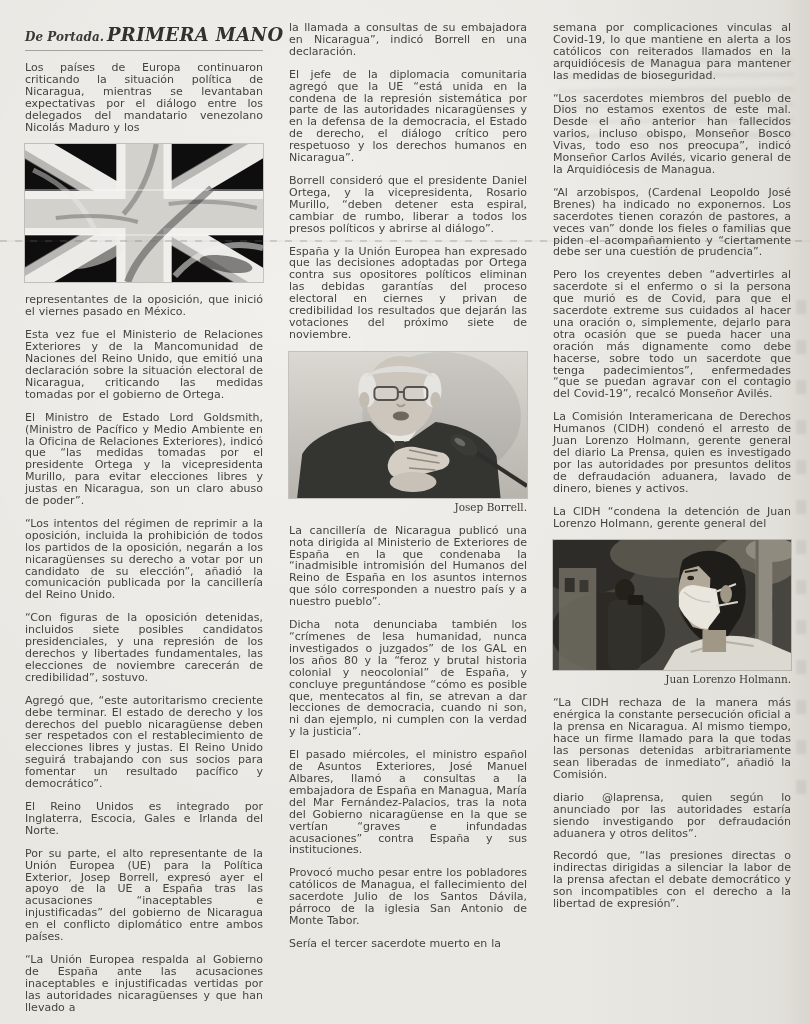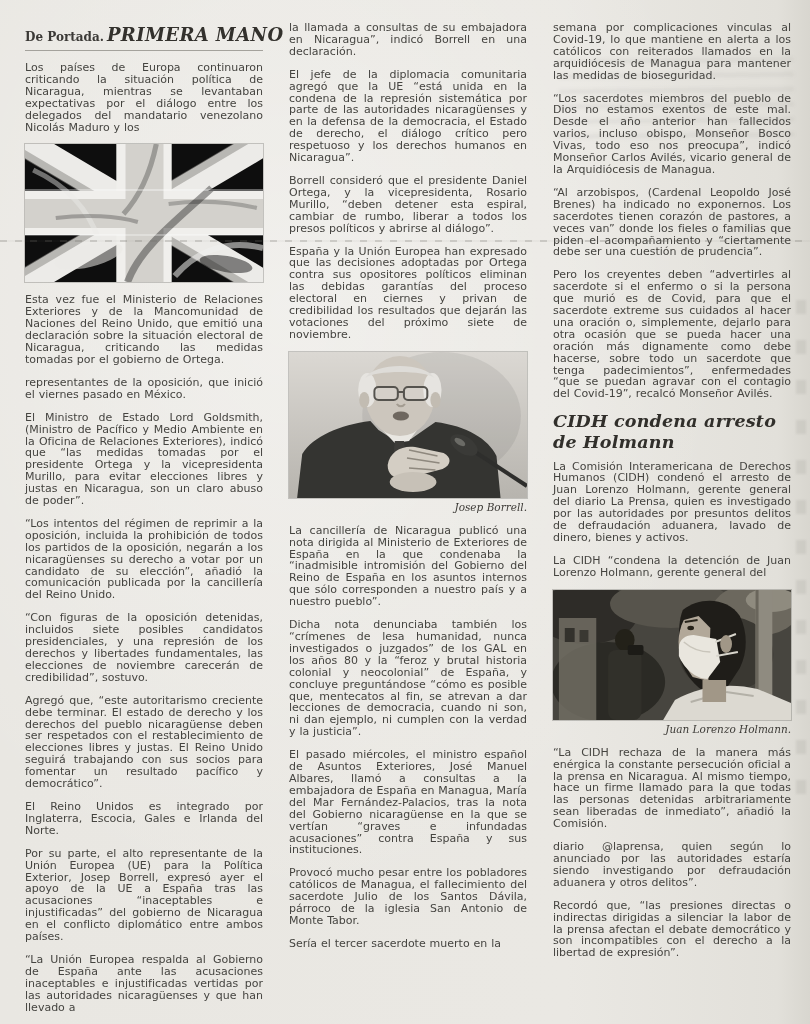--- a/index.html
+++ b/index.html
@@ -33,21 +33,21 @@
     hyphens:auto;
   }
   .kicker{
     margin:2px 0 11px 0;
     padding-bottom:5px;
     border-bottom:1.6px solid #a4a29c;
     white-space:nowrap;
   }
   .kicker-label{
     font-family:"DejaVu Serif",serif;
-    font-weight:600;
+    font-style:italic;font-weight:600;
     font-size:12px;color:#3b3936;
   }
   .kicker-title{
     font-family:"DejaVu Serif",serif;
     font-style:italic;font-weight:700;
     font-size:18px;color:#33312d;
     letter-spacing:0.4px;
     margin-left:3px;
   }
   h2.story-headline{
@@ -61,21 +61,20 @@
     margin:3px 0 7px 0;
     font-family:"DejaVu Serif",serif;
     font-style:italic;font-weight:700;
     font-size:12.5px;color:#34322e;
   }
   figure{margin:2px 0 12px 0;}
   figure svg{display:block;width:100%;}
   figcaption{
     margin-top:3px;
     font-family:"DejaVu Serif",serif;
-    font-style:italic;
     font-size:10.5px;color:#3d3b37;
     text-align:right;
   }
   .photo-frame{
     outline:1px solid rgba(60,60,55,0.25);
   }
   
   .scan-line{
     position:absolute;top:240px;left:0;width:810px;height:2px;
     background:repeating-linear-gradient(90deg,
@@ -129,22 +128,22 @@
           <path d="M8,26 C42,42 62,66 72,96" stroke="rgba(235,235,233,0.45)" stroke-width="5" fill="none"></path>
           <ellipse cx="62" cy="112" rx="34" ry="11" fill="rgba(235,234,230,0.55)" transform="rotate(-14 62 112)"></ellipse>
           <ellipse cx="196" cy="120" rx="26" ry="8" fill="rgba(20,20,20,0.5)" transform="rotate(10 196 120)"></ellipse>
           <rect y="45" width="232" height="2" fill="rgba(255,255,255,0.35)"></rect>
           <rect y="90" width="232" height="2" fill="rgba(255,255,255,0.30)"></rect>
           <path d="M30,74 C60,70 90,72 110,78" stroke="rgba(0,0,0,0.25)" stroke-width="4" fill="none"></path>
           <path d="M140,60 C170,56 200,58 226,64" stroke="rgba(0,0,0,0.22)" stroke-width="4" fill="none"></path>
         </svg>
       </figure>
 
+      <p class="body">representantes de la oposición, que inició el viernes pasado en México.</p>
       <p class="body">Esta vez fue el Ministerio de Relaciones Exteriores y de la Mancomunidad de Naciones del Reino Unido, que emitió una declaración sobre la situación electoral de Nicaragua, criticando las medidas tomadas por el gobierno de Ortega.</p>
-      <p class="body">representantes de la oposición, que inició el viernes pasado en México.</p>
       <p class="body">El Ministro de Estado Lord Goldsmith, (Ministro de Pacífico y Medio Ambiente en la Oficina de Relaciones Exteriores), indicó que “las medidas tomadas por el presidente Ortega y la vicepresidenta Murillo, para evitar elecciones libres y justas en Nicaragua, son un claro abuso de poder”.</p>
       <p class="body">“Los intentos del régimen de reprimir a la oposición, incluida la prohibición de todos los partidos de la oposición, negarán a los nicaragüenses su derecho a votar por un candidato de su elección”, añadió la comunicación publicada por la cancillería del Reino Unido.</p>
       <p class="body">“Con figuras de la oposición detenidas, incluidos siete posibles candidatos presidenciales, y una represión de los derechos y libertades fundamentales, las elecciones de noviembre carecerán de credibilidad”, sostuvo.</p>
       <p class="body">Agregó que, “este autoritarismo creciente debe terminar. El estado de derecho y los derechos del pueblo nicaragüense deben ser respetados con el restablecimiento de elecciones libres y justas. El Reino Unido seguirá trabajando con sus socios para fomentar un resultado pacífico y democrático”.</p>
       <p class="body">El Reino Unidos es integrado por Inglaterra, Escocia, Gales e Irlanda del Norte.</p>
 
 
       <p class="body">Por su parte, el alto representante de la Unión Europea (UE) para la Política Exterior, Josep Borrell, expresó ayer el apoyo de la UE a España tras las acusaciones “inaceptables e injustificadas” del gobierno de Nicaragua en el conflicto diplomático entre ambos países.</p>
       <p class="body">“La Unión Europea respalda al Gobierno de España ante las acusaciones inaceptables e injustificadas vertidas por las autoridades nicaragüenses y que han llevado a</p>
     </section>
@@ -183,36 +182,35 @@
           <path d="M97,113 C99,99 112,93 124,95 L152,101 C160,105 160,113 151,117 L121,125 C107,129 97,125 97,113 Z" fill="#d4cec4"></path>
           <ellipse cx="122" cy="130" rx="23" ry="10" fill="#c7c1b7"></ellipse>
           <path d="M118,98 L146,104 M116,106 L148,111 M118,116 L144,118" stroke="#8e887e" stroke-width="1.6" fill="none"></path>
           <path d="M180,98 L234,134" stroke="#2e2e2c" stroke-width="4"></path>
           <ellipse cx="172" cy="93" rx="15" ry="8.5" fill="#3a3a37" transform="rotate(33 172 93)"></ellipse>
           <ellipse cx="168" cy="90" rx="6" ry="3" fill="#6b6b66" transform="rotate(33 168 90)"></ellipse>
         </svg>
         <figcaption>Josep Borrell.</figcaption>
       </figure>
 
-      <p class="body">La cancillería de Nicaragua publicó una nota dirigida al Ministerio de Exteriores de España en la que condenaba la “inadmisible intromisión del Gobierno del Reino de España en los asuntos internos que sólo corresponden a nuestro país y a nuestro pueblo”.</p>
+      <p class="body">La cancillería de Nicaragua publicó una nota dirigida al Ministerio de Exteriores de España en la que condenaba la “inadmisible intromisión del Humanos del Reino de España en los asuntos internos que sólo corresponden a nuestro país y a nuestro pueblo”.</p>
       <p class="body">Dicha nota denunciaba también los “crímenes de lesa humanidad, nunca investigados o juzgados” de los GAL en los años 80 y la “feroz y brutal historia colonial y neocolonial” de España, y concluye preguntándose “cómo es posible que, mentecatos al fin, se atrevan a dar lecciones de democracia, cuando ni son, ni dan ejemplo, ni cumplen con la verdad y la justicia”.</p>
       <p class="body">El pasado miércoles, el ministro español de Asuntos Exteriores, José Manuel Albares, llamó a consultas a la embajadora de España en Managua, María del Mar Fernández-Palacios, tras la nota del Gobierno nicaragüense en la que se vertían “graves e infundadas acusaciones” contra España y sus instituciones.</p>
 
 
       <p class="body">Provocó mucho pesar entre los pobladores católicos de Managua, el fallecimiento del sacerdote Julio de los Santos Dávila, párroco de la iglesia San Antonio de Monte Tabor.</p>
       <p class="body">Sería el tercer sacerdote muerto en la</p>
     </section>
 
     <section class="col">
       <p class="body">semana por complicaciones vinculas al Covid-19, lo que mantiene en alerta a los católicos con reiterados llamados en la arquidiócesis de Managua para mantener las medidas de bioseguridad.</p>
       <p class="body">“Los sacerdotes miembros del pueblo de Dios no estamos exentos de este mal. Desde el año anterior han fallecidos varios, incluso obispo, Monseñor Bosco Vivas, todo eso nos preocupa”, indicó Monseñor Carlos Avilés, vicario general de la Arquidiócesis de Managua.</p>
       <p class="body">“Al arzobispos, (Cardenal Leopoldo José Brenes)  ha indicado no exponernos. Los sacerdotes tienen corazón de pastores, a veces van” donde los fieles o familias que piden el acompañamiento y “ciertamente debe ser una cuestión de prudencia”.</p>
       <p class="body">Pero los creyentes deben “advertirles al sacerdote si el enfermo o si la persona que murió es de Covid, para que el sacerdote extreme sus cuidados al hacer una oración o, simplemente, dejarlo para otra ocasión que se pueda hacer una oración más dignamente como debe hacerse, sobre todo un sacerdote que tenga padecimientos”, enfermedades “que se puedan agravar con el contagio del Covid-19”, recalcó Monseñor Avilés.</p>
 
-      <h2 class="story-headline">CIDH condena arresto de Holmann</h2>
 
       <p class="body">La Comisión Interamericana de Derechos Humanos (CIDH) condenó el arresto de Juan Lorenzo Holmann, gerente general del diario La Prensa, quien es investigado por las autoridades por presuntos delitos de defraudación aduanera, lavado de dinero, bienes y activos.</p>
       <p class="body">La CIDH “condena la detención de Juan Lorenzo Holmann, gerente general del</p>
 
       <figure>
         <svg class="photo-frame" viewBox="0 0 242 130" width="242" height="130" preserveAspectRatio="none">
           <rect width="242" height="130" fill="#47453f"></rect>
           <ellipse cx="34" cy="24" rx="52" ry="30" fill="#2e2c28"></ellipse>
           <ellipse cx="120" cy="14" rx="62" ry="24" fill="#57544c"></ellipse>
           <ellipse cx="206" cy="20" rx="44" ry="26" fill="#6c685e"></ellipse>

